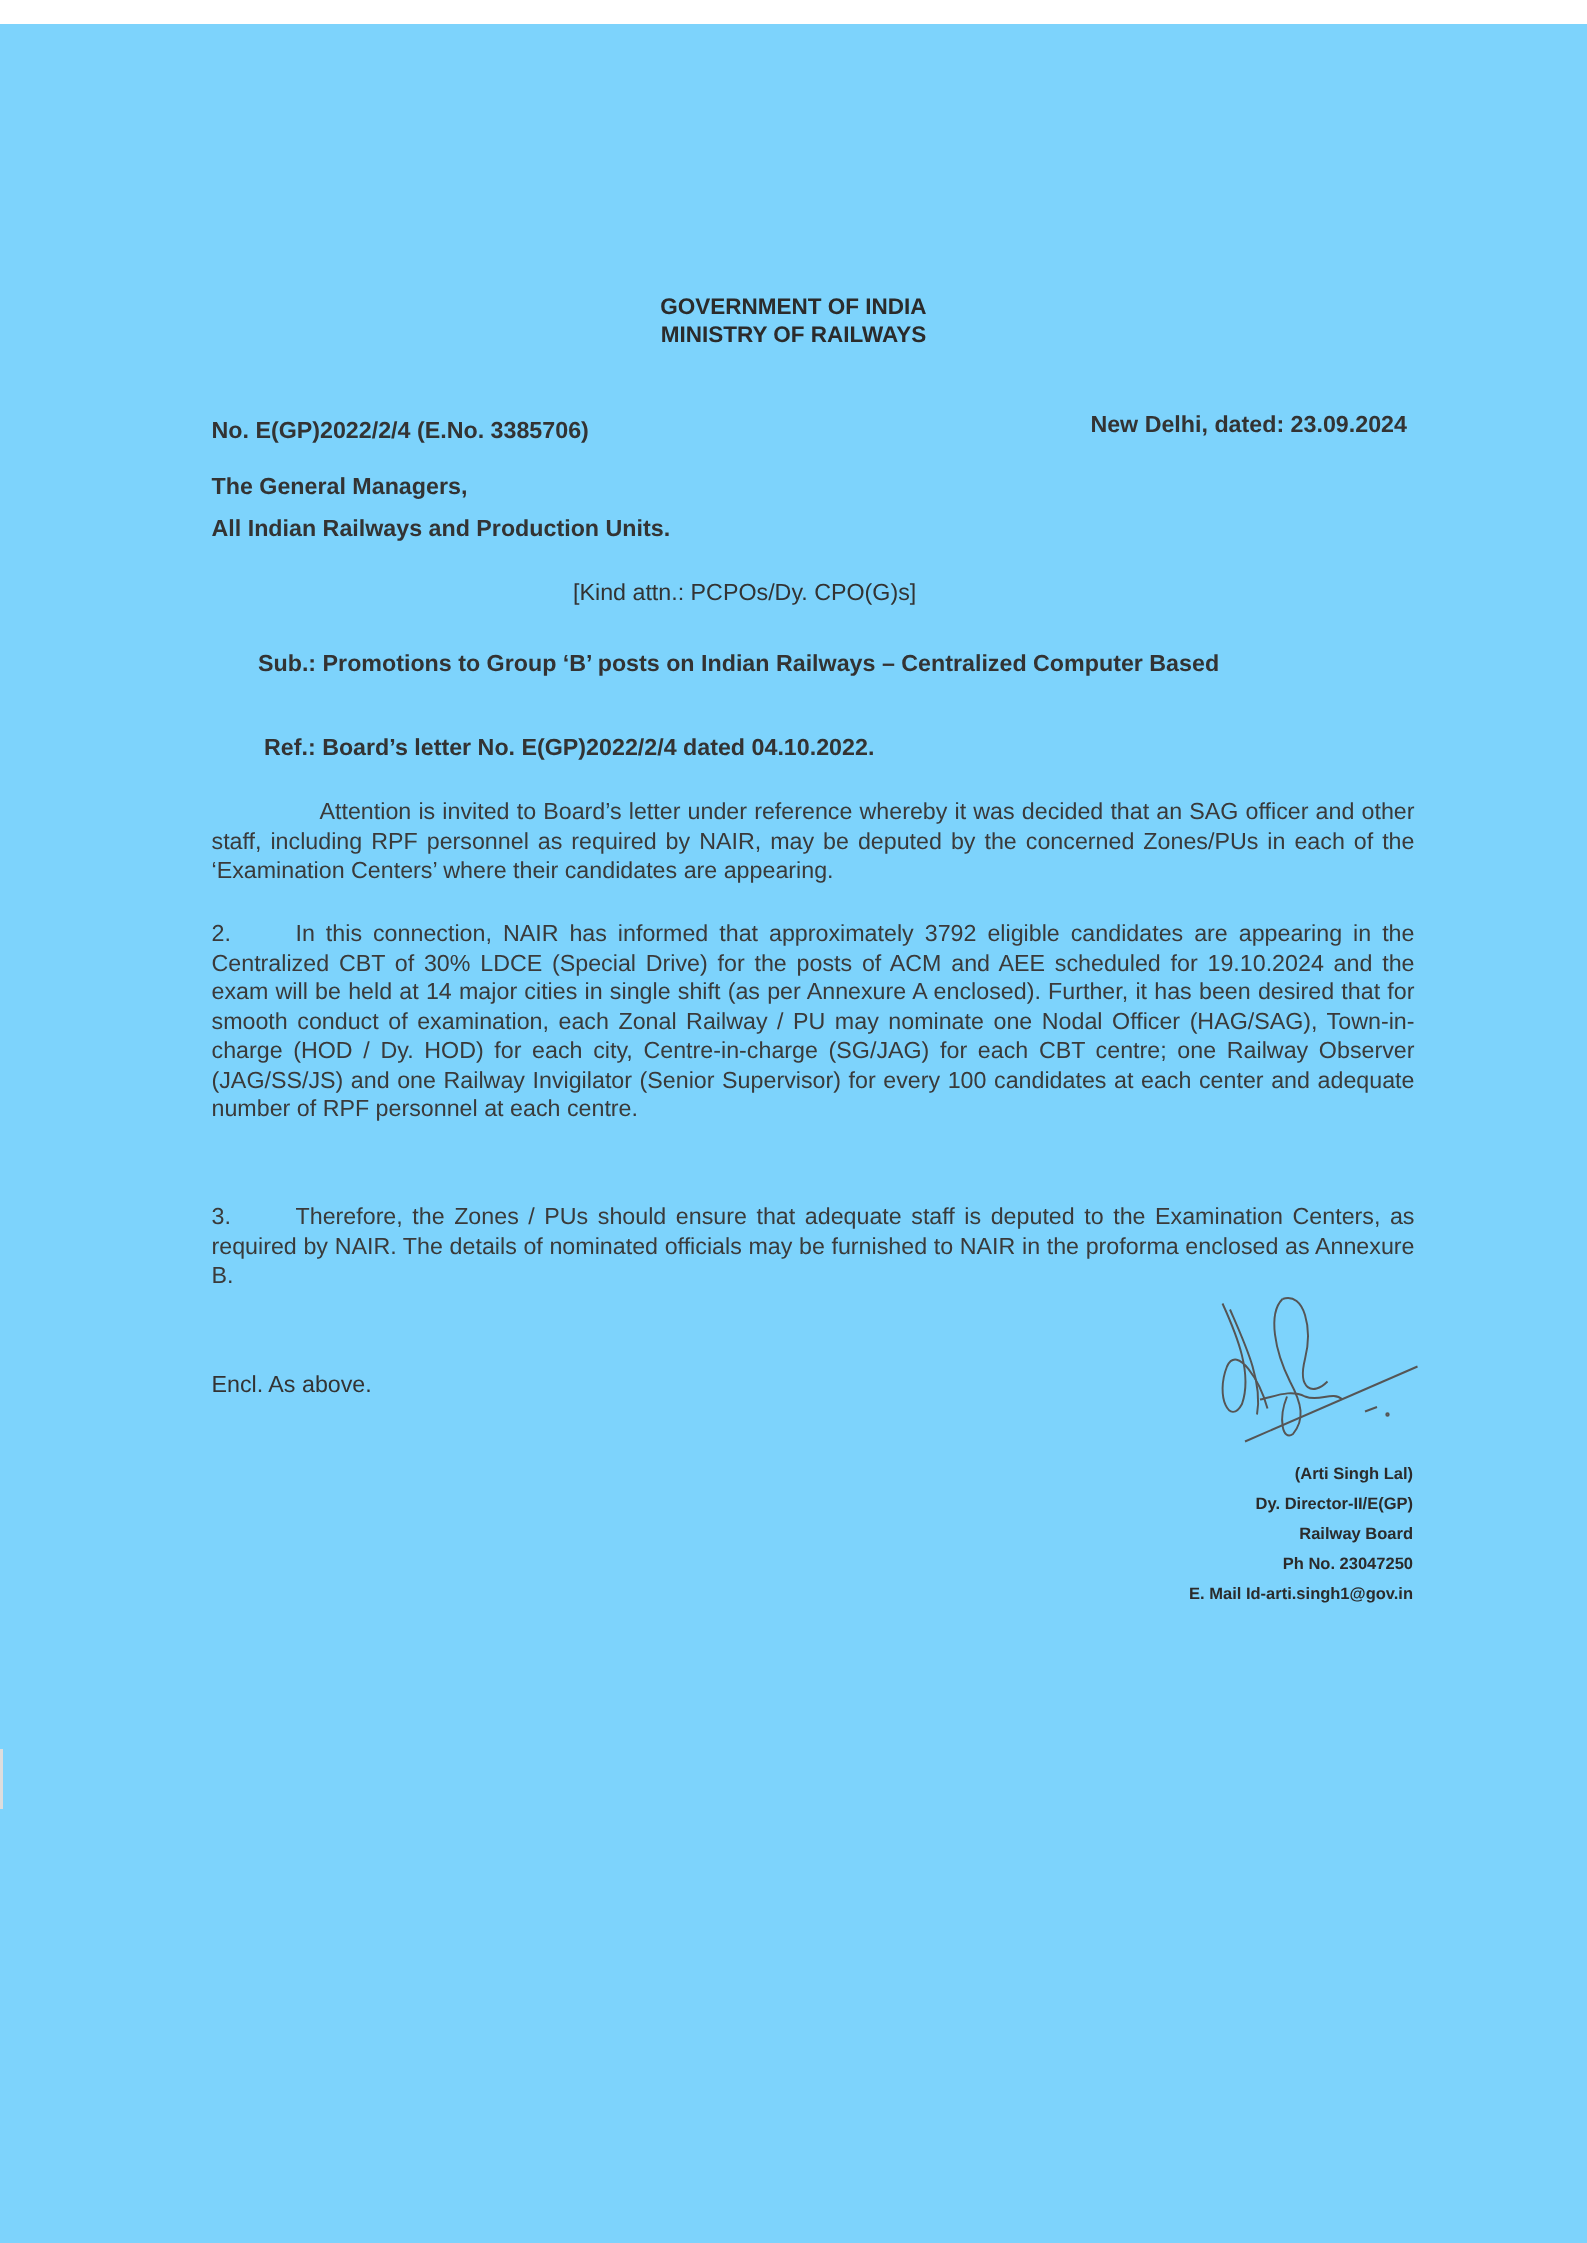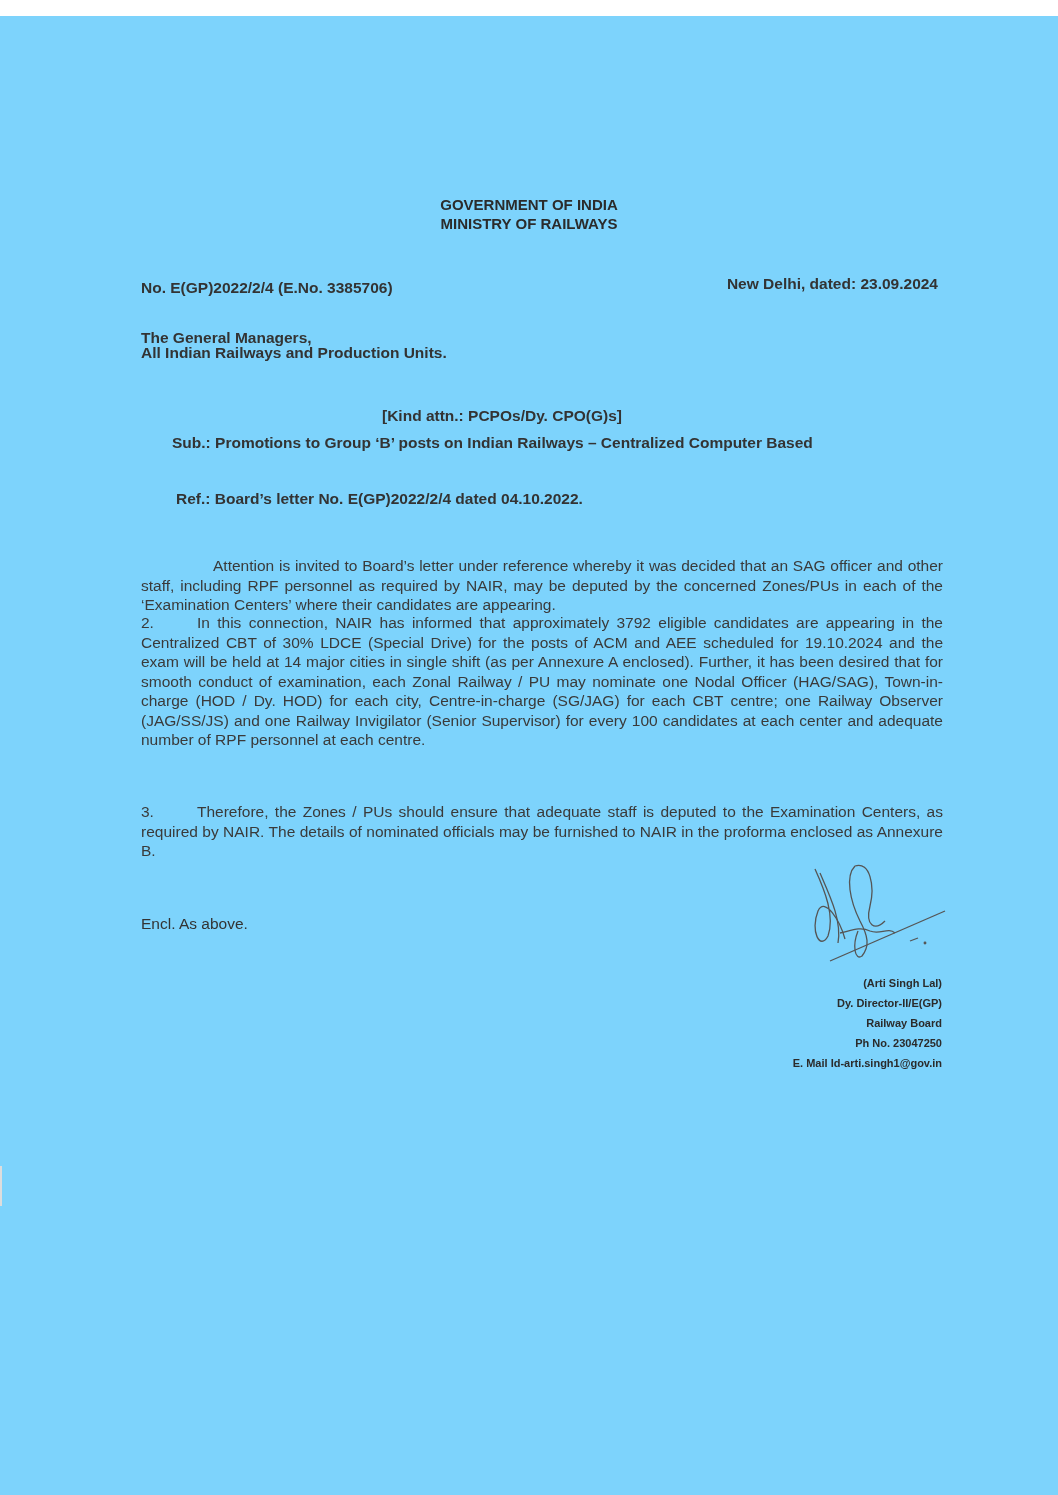--- a/index.html
+++ b/index.html
@@ -20,30 +20,30 @@
 <body>
 
 <div class="page">
 
   <div class="abs hdr" style="top:180px;">GOVERNMENT OF INDIA</div>
   <div class="abs hdr" style="top:199px;">MINISTRY OF RAILWAYS</div>
 
   <div class="abs t b" style="left:141px; top:262px;">No. E(GP)2022/2/4 (E.No. 3385706)</div>
   <div class="abs t b" style="right:120px; top:258px;">New Delhi, dated: 23.09.2024</div>
 
-  <div class="abs t b" style="left:141px; top:312px;">The General Managers,</div>
+  <div class="abs t b" style="left:141px; top:299px;">The General Managers,</div>
   <div class="abs t b" style="left:141px; top:327px;">All Indian Railways and Production Units.</div>
 
-  <div class="abs t" style="left:382px; top:390px;font-weight:bold;">[Kind attn.: PCPOs/Dy. CPO(G)s]</div>
+  <div class="abs t" style="left:382px; top:370px;">[Kind attn.: PCPOs/Dy. CPO(G)s]</div>
 
   <div class="abs t b" style="left:172px; top:417px;">Sub.: Promotions to Group ‘B’ posts on Indian Railways – Centralized Computer Based</div>
 
   <div class="abs t b" style="left:176px; top:473px;">Ref.:  Board’s letter No. E(GP)2022/2/4 dated 04.10.2022.</div>
 
-  <div class="abs para indent" style="top:540px;">Attention is invited to Board’s letter under reference  whereby it was decided that an SAG officer and other staff, including RPF personnel as required by NAIR, may be deputed by the concerned Zones/PUs in each of the ‘Examination Centers’ where their candidates are appearing.</div>
+  <div class="abs para indent" style="top:516px;">Attention is invited to Board’s letter under reference  whereby it was decided that an SAG officer and other staff, including RPF personnel as required by NAIR, may be deputed by the concerned Zones/PUs in each of the ‘Examination Centers’ where their candidates are appearing.</div>
 
   <div class="abs para" style="top:597px;">
     <span class="num">2.</span><span>In this connection, NAIR has informed that approximately 3792 eligible candidates are appearing in the Centralized CBT of 30% LDCE (Special Drive) for the posts of ACM and AEE scheduled for 19.10.2024 and the exam will be held at 14 major cities in single shift (as per Annexure A enclosed). Further, it has been desired that for smooth conduct of examination, each Zonal Railway / PU may nominate one Nodal Officer (HAG/SAG), Town-in-charge (HOD / Dy. HOD) for each city, Centre-in-charge (SG/JAG) for each CBT centre; one Railway Observer (JAG/SS/JS) and one Railway Invigilator (Senior Supervisor) for every 100 candidates at each center and adequate number of RPF personnel at each centre.</span>
   </div>
 
   <div class="abs para" style="top:786px;">
     <span class="num">3.</span><span>Therefore, the Zones / PUs should ensure that adequate staff is deputed to the Examination Centers, as required by NAIR. The details of nominated officials may be furnished to NAIR in the proforma enclosed as Annexure B.</span>
   </div>
 
   <div class="abs t" style="left:141px; top:898px;">Encl. As above.</div>

